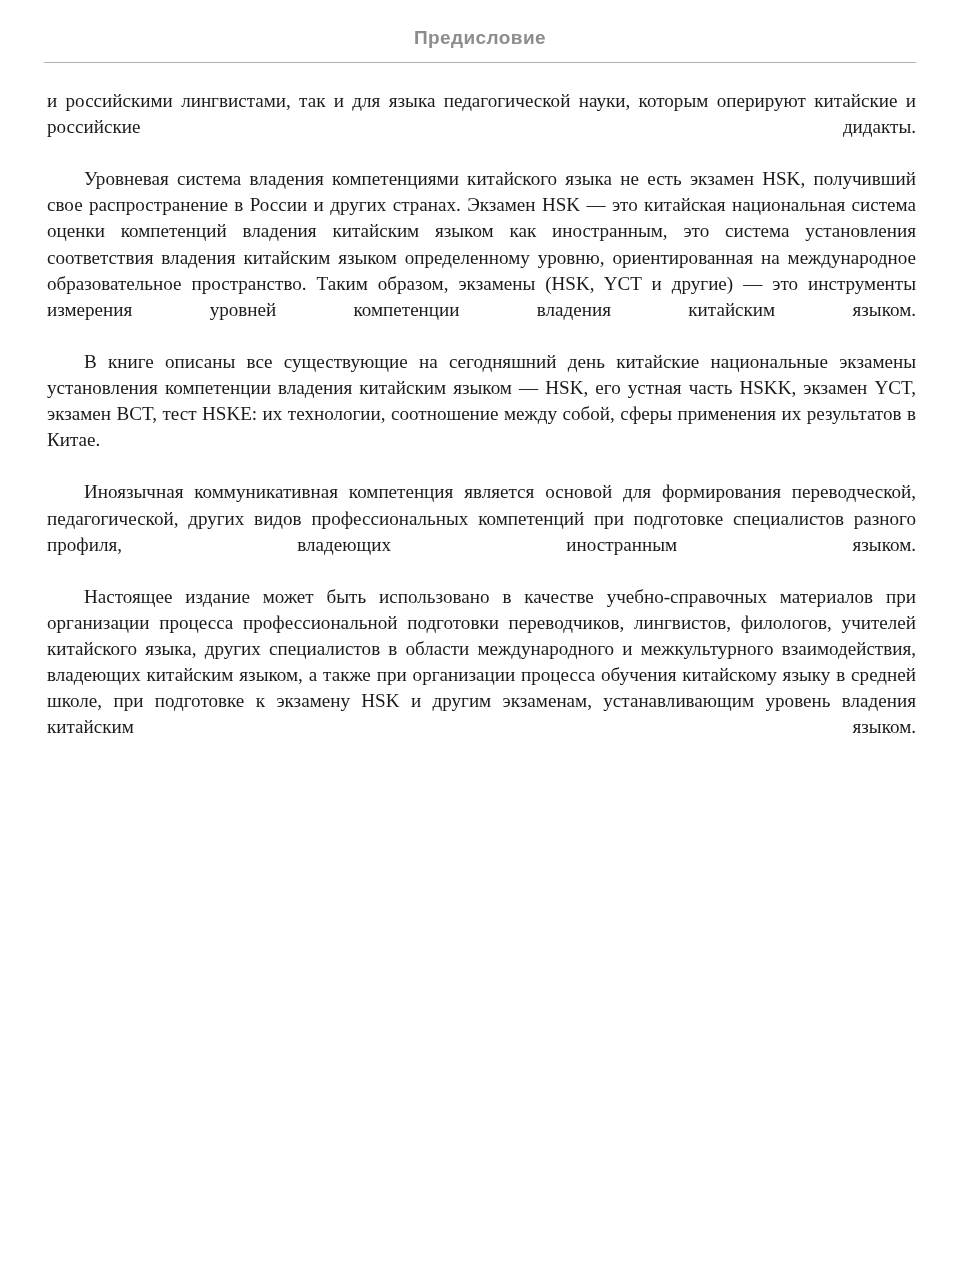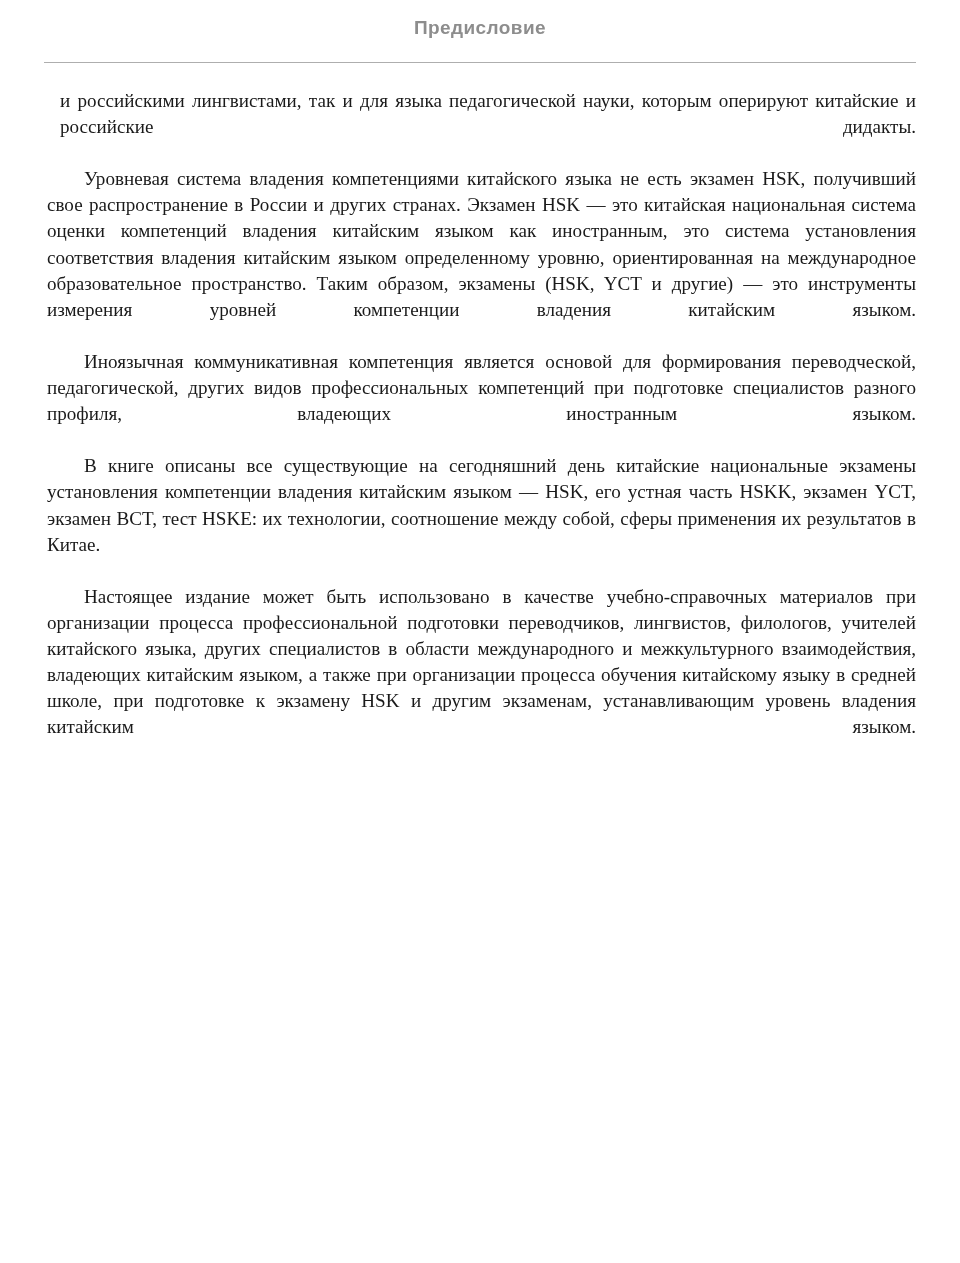--- a/index.html
+++ b/index.html
@@ -20,21 +20,21 @@
     height: 1263px;
     box-sizing: border-box;
     background: #ffffff;
   }
 
   
   .running-header {
     position: absolute;
     left: 44px;
     right: 44px;
-    top: 16px;
+    top: 26px;
     height: 36px;
     text-align: center;
   }
   .running-header-title {
     display: inline-block;
     font-family: "Liberation Sans", "DejaVu Sans", sans-serif;
     font-size: 19px;
     font-weight: 700;
     letter-spacing: 0.4px;
     color: #8d8d8d;
@@ -61,21 +61,20 @@
     text-indent: 37px;
     text-align: justify;
     text-justify: inter-word;
     font-size: 19.1px;
     line-height: 26.1px;
     hyphens: manual;
     word-spacing: 0.1px;
   }
   .para.no-indent {
     text-indent: 0;
-    margin-left: 13px;
   }
   
   .para::after {
     content: "";
     display: inline-block;
     width: 100%;
   }
 </style>
 </head>
 <body>
@@ -84,18 +83,18 @@
 
   <div class="running-header">
     <span class="running-header-title">Предисловие</span>
   </div>
 
   <div class="header-rule"></div>
 
   <div class="text-body">
     <p class="para no-indent">и российскими лингвистами, так и для языка педагогической науки, которым оперируют китайские и российские дидакты.</p>
     <p class="para">Уровневая система владения компетенциями китайского языка не есть экзамен HSK, получивший свое распространение в России и других странах. Экзамен HSK — это китайская национальная система оценки компетенций владения китайским языком как иностранным, это система установления соответствия владения китайским языком определенному уровню, ориентированная на международное образовательное пространство. Таким образом, экзамены (HSK, YCT и другие) — это инструменты измерения уровней компетенции владения китайским языком.</p>
+    <p class="para">В книге описаны все существующие на сегодняшний день китайские национальные экзамены установления компетенции владения китайским языком — HSK, его устная часть HSKK, экзамен YCT, экзамен BCT, тест HSKE: их технологии, соотношение между собой, сферы применения их результатов в Китае.</p>
     <p class="para">Иноязычная коммуникативная компетенция является основой для формирования переводческой, педагогической, других видов профессиональных компетенций при подготовке специалистов разного профиля, владеющих иностранным языком.</p>
-    <p class="para">В книге описаны все существующие на сегодняшний день китайские национальные экзамены установления компетенции владения китайским языком — HSK, его устная часть HSKK, экзамен YCT, экзамен BCT, тест HSKE: их технологии, соотношение между собой, сферы применения их результатов в Китае.</p>
     <p class="para">Настоящее издание может быть использовано в качестве учебно-справочных материалов при организации процесса профессиональной подготовки переводчиков, лингвистов, филологов, учителей китайского языка, других специалистов в области международного и межкультурного взаимодействия, владеющих китайским языком, а также при организации процесса обучения китайскому языку в средней школе, при подготовке к экзамену HSK и другим экзаменам, устанавливающим уровень владения китайским языком.</p>
   </div>
 
 </div>
 
 </body></html>

